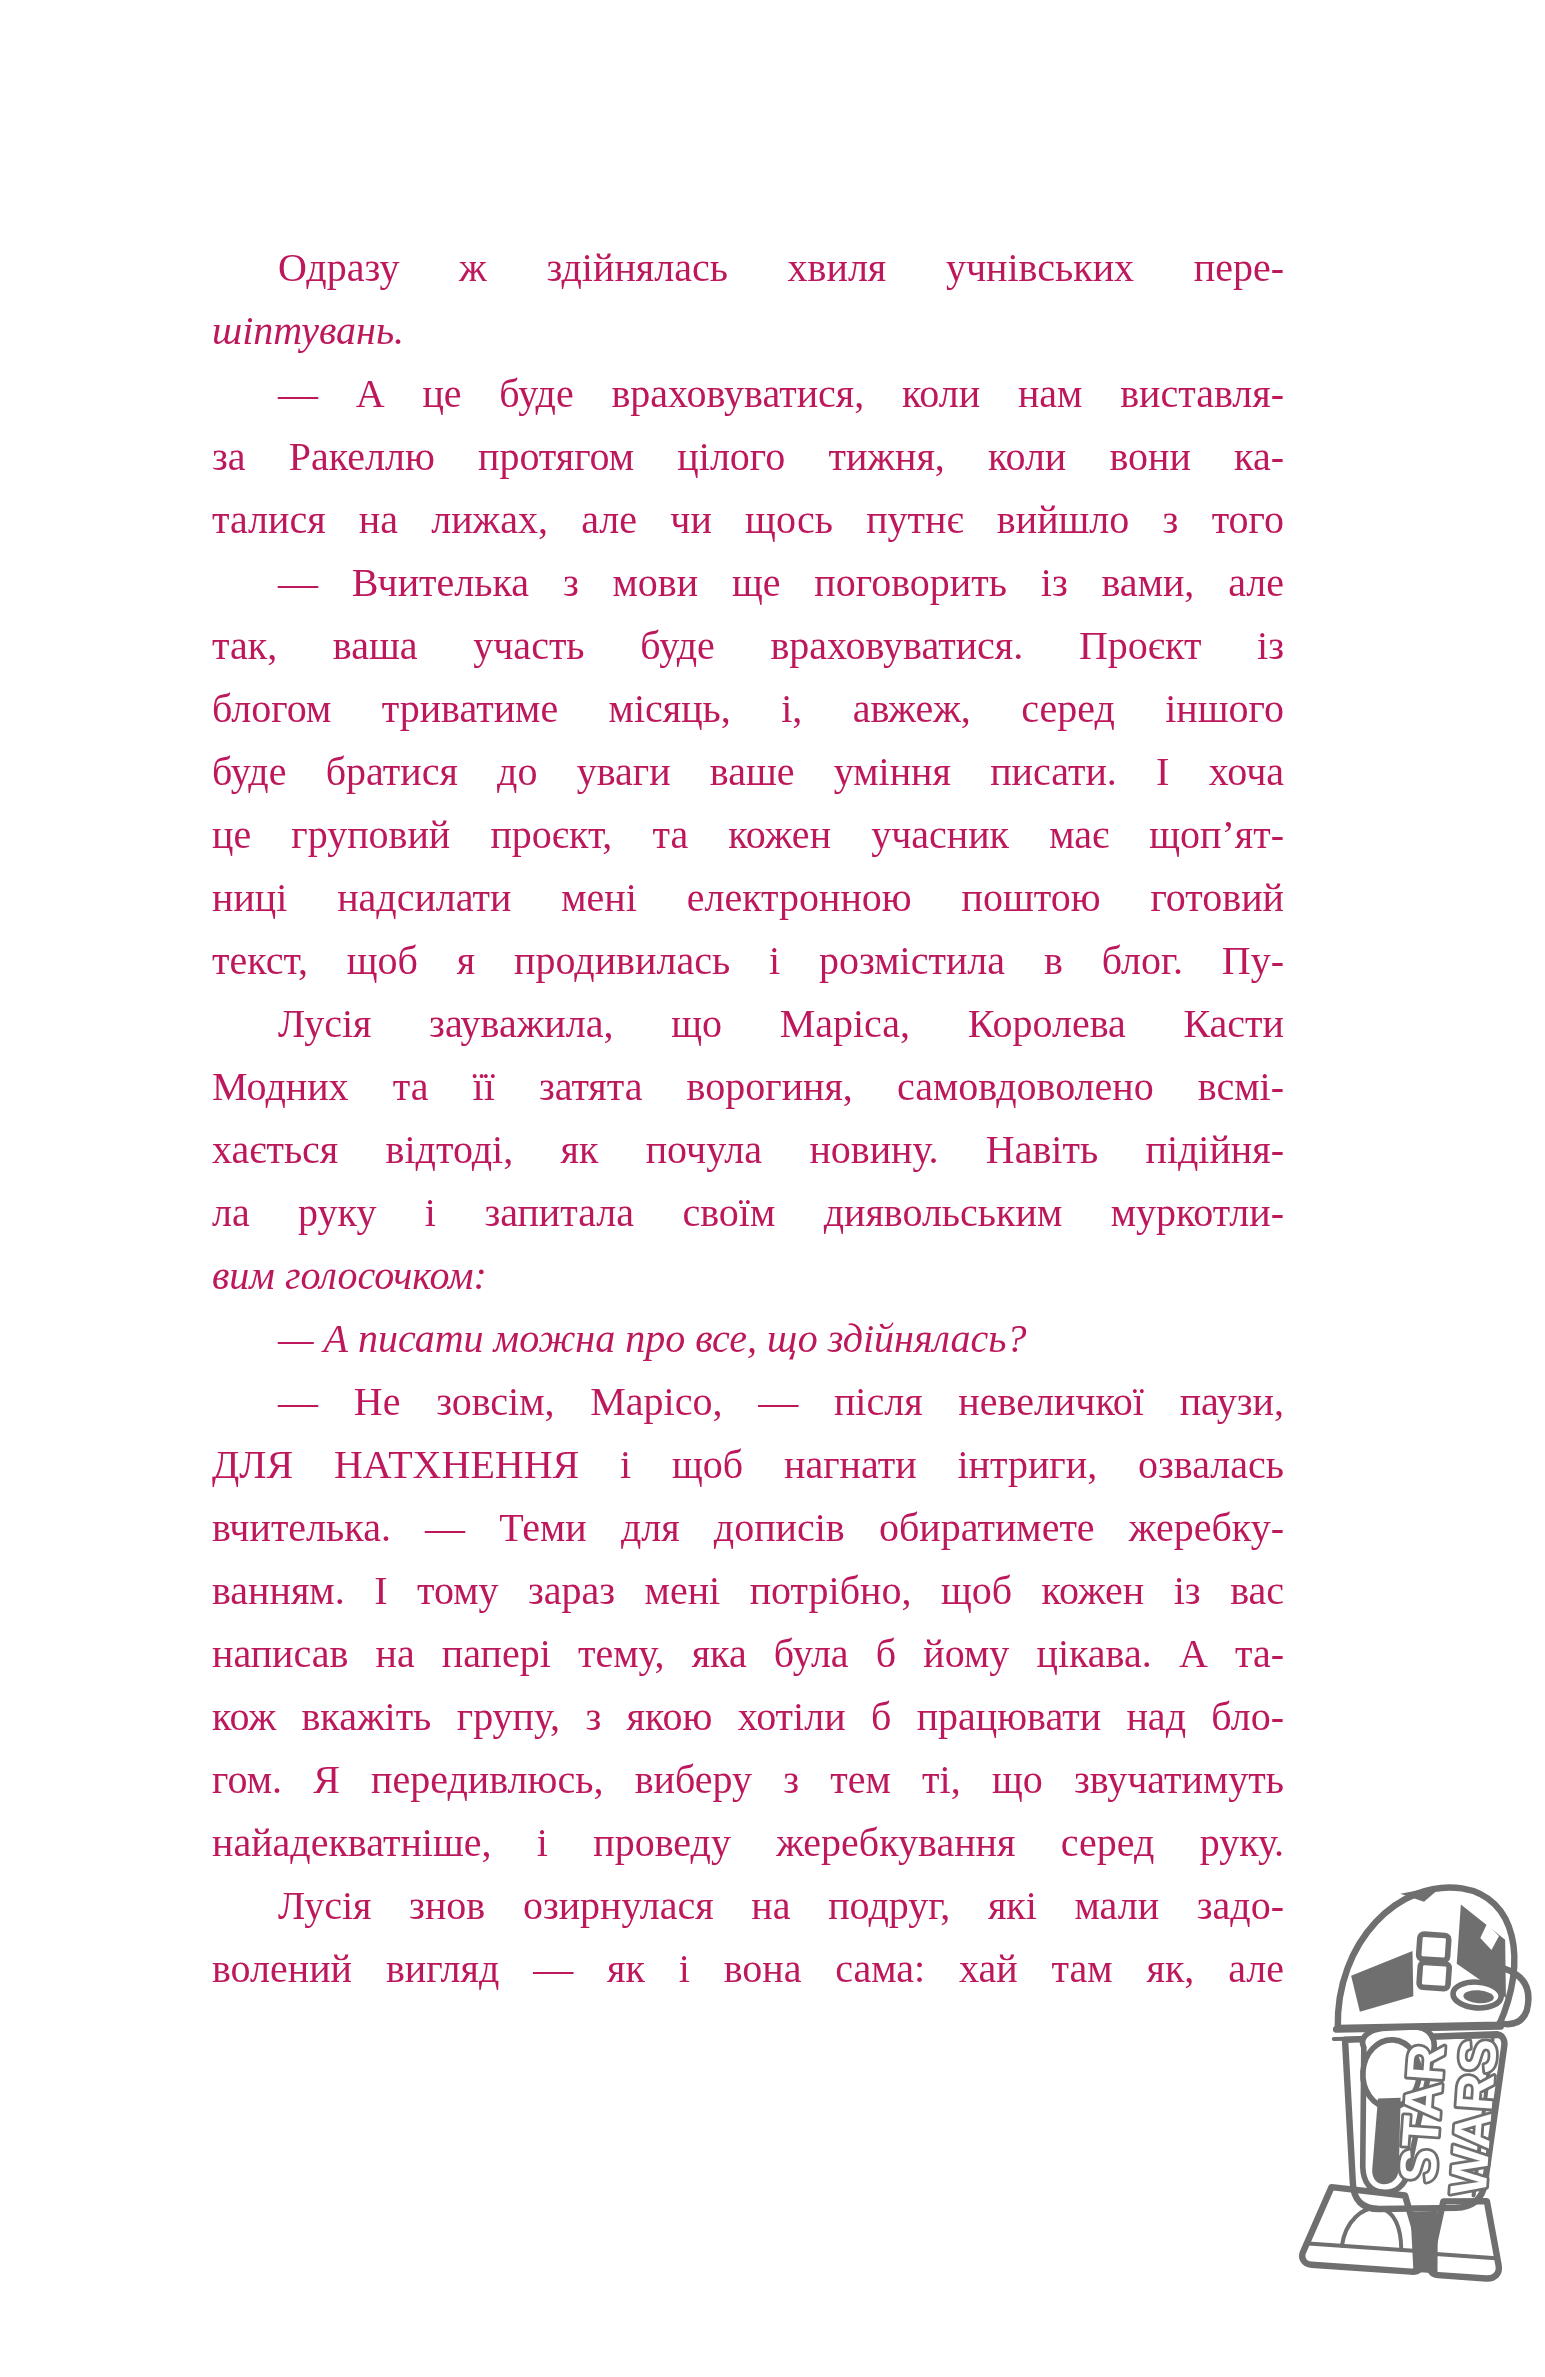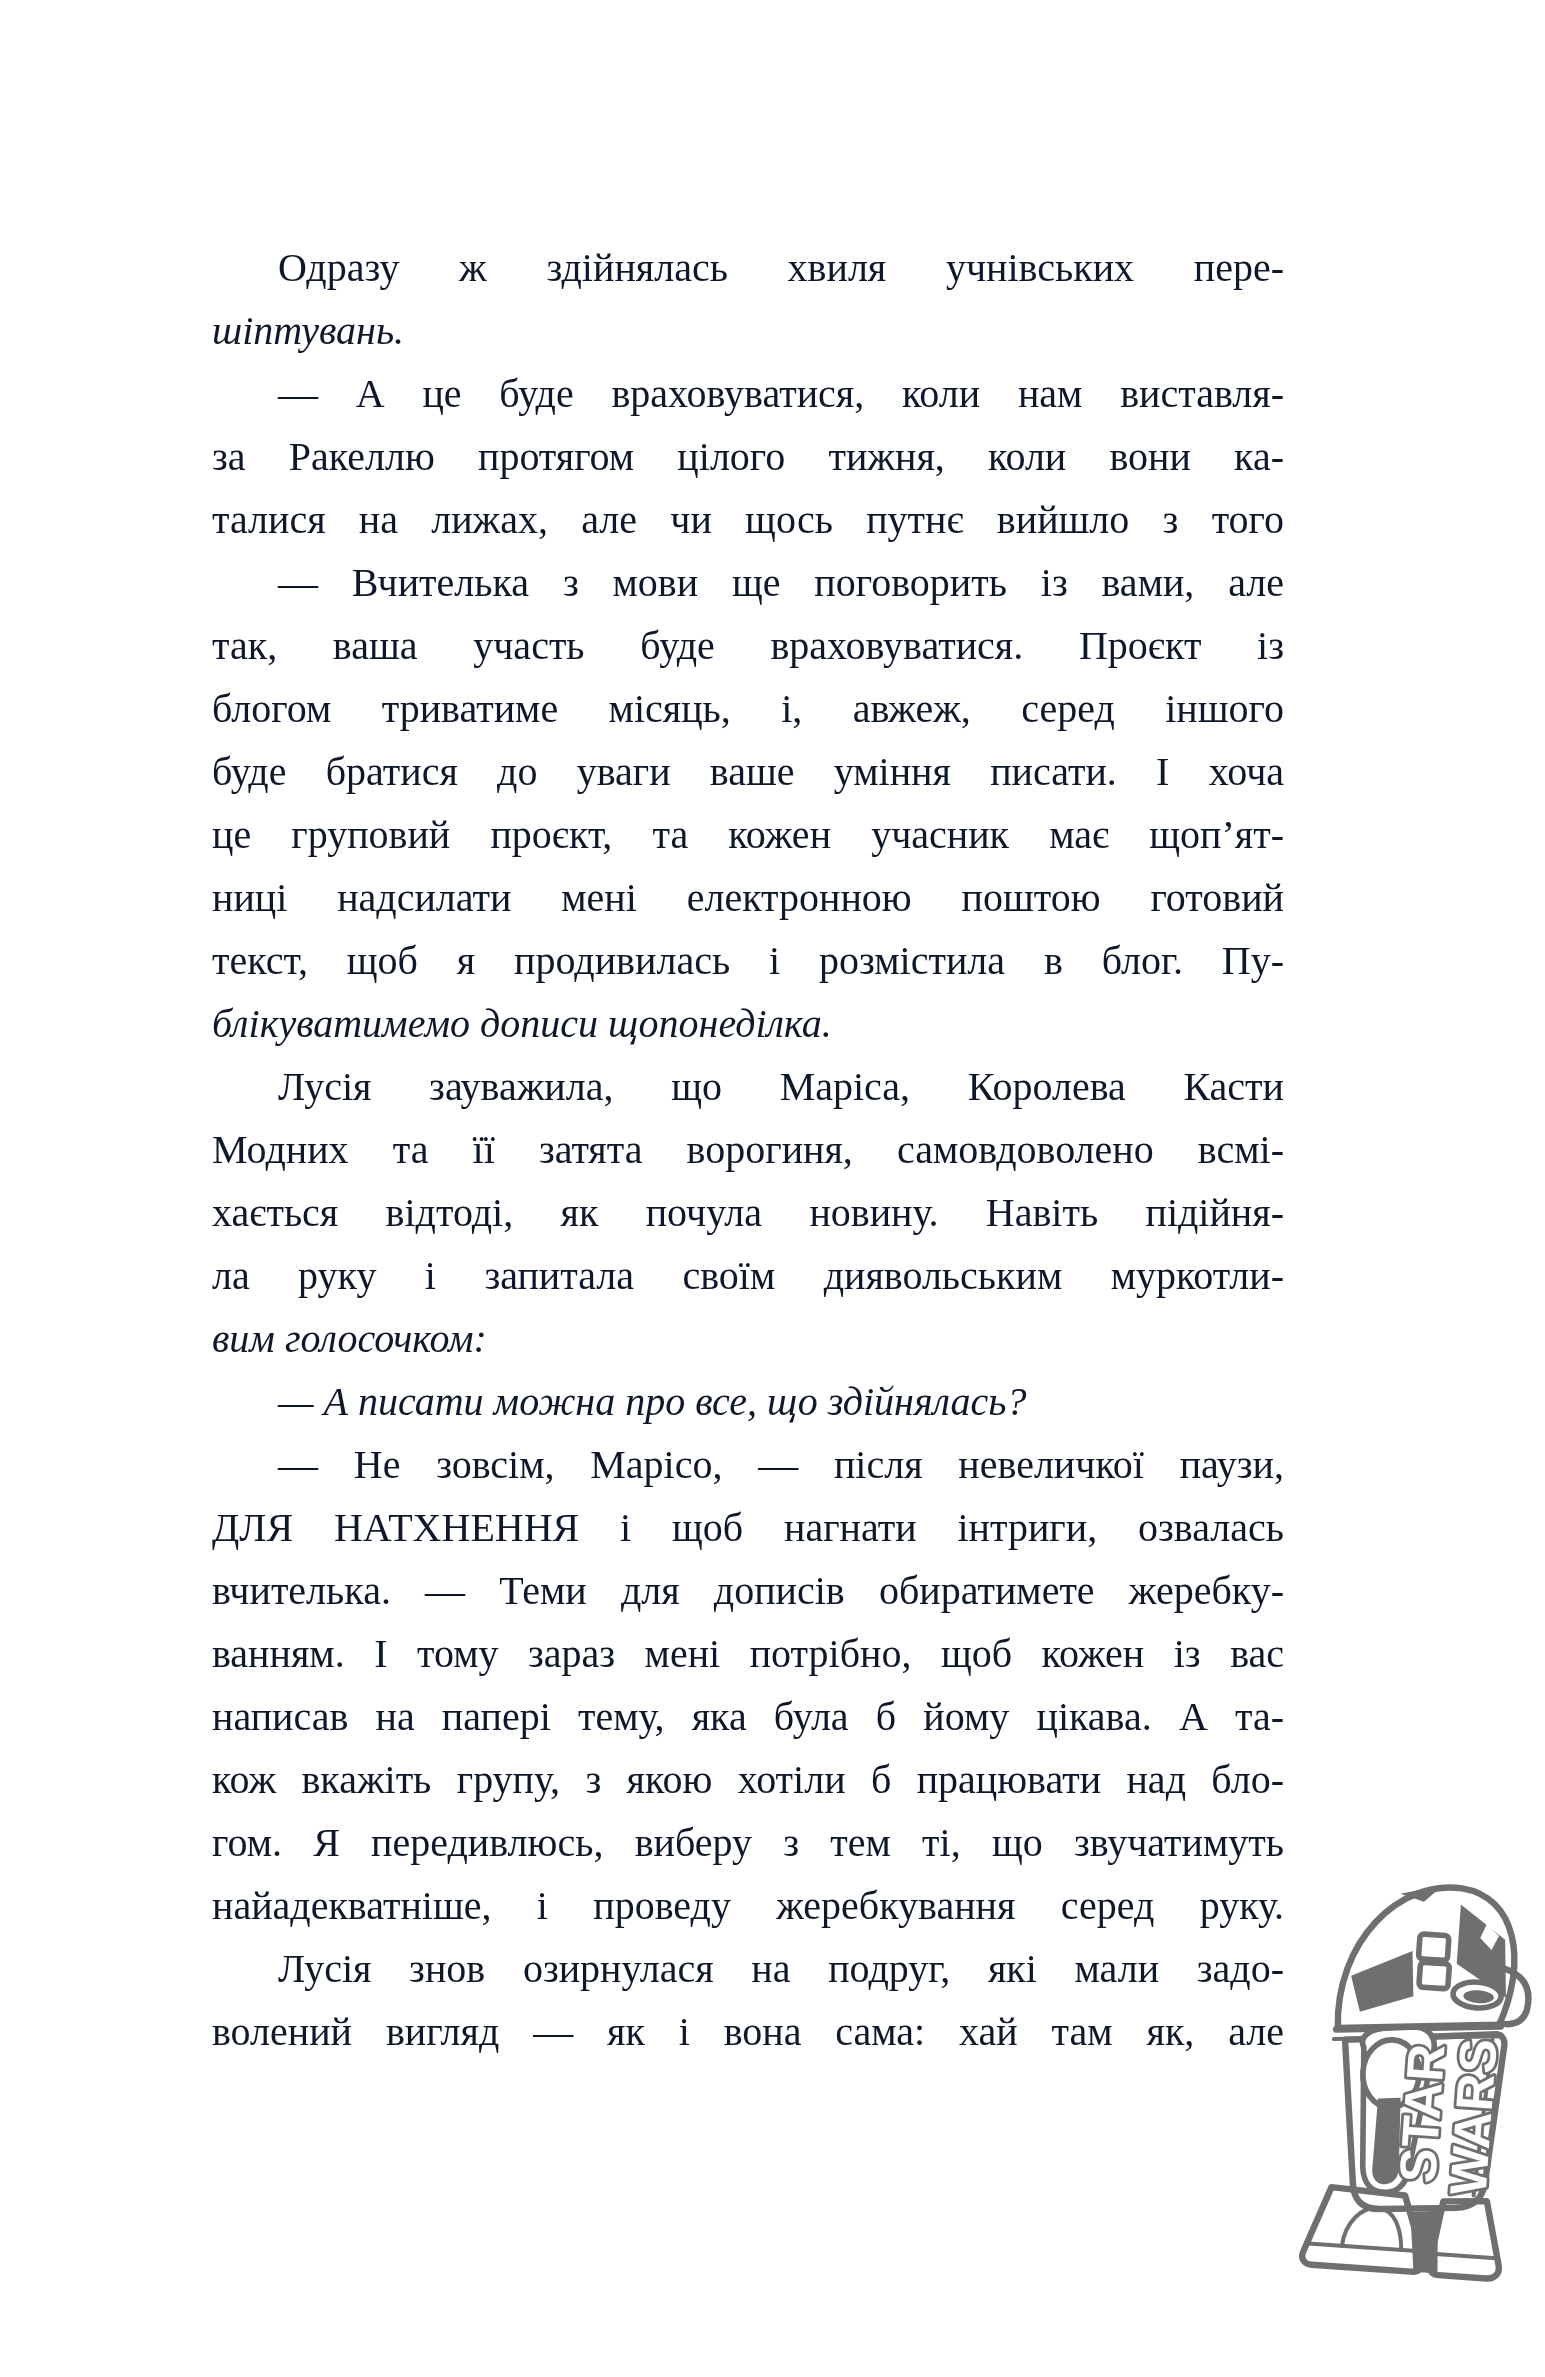--- a/index.html
+++ b/index.html
@@ -62,34 +62,33 @@
     paint-order: stroke;
     stroke-linejoin: round;
     text-anchor: middle;
   }
 </style>
 </head>
 <body style="background: rgb(255, 255, 255);">
 
 <div class="page">
 
-  <div class="text-block" id="text-block" style="color: #0f172a;">
+  <div class="text-block" id="text-block" style="color: #be185d;">
       <div class="line indent">Одразу ж здійнялась хвиля учнівських пере-</div>
       <div class="line last">шіптувань.</div>
       <div class="line indent">— А це буде враховуватися, коли нам виставля-</div>
       <div class="line">за Ракеллю протягом цілого тижня, коли вони ка-</div>
       <div class="line">талися на лижах, але чи щось путнє вийшло з того</div>
       <div class="line indent">— Вчителька з мови ще поговорить із вами, але</div>
       <div class="line">так, ваша участь буде враховуватися. Проєкт із</div>
       <div class="line">блогом триватиме місяць, і, авжеж, серед іншого</div>
       <div class="line">буде братися до уваги ваше уміння писати. І хоча</div>
       <div class="line">це груповий проєкт, та кожен учасник має щоп’ят-</div>
       <div class="line">ниці надсилати мені електронною поштою готовий</div>
       <div class="line">текст, щоб я продивилась і розмістила в блог. Пу-</div>
-      <div class="line last">блікуватимемо дописи щопонеділка.</div>
       <div class="line indent">Лусія зауважила, що Маріса, Королева Касти</div>
       <div class="line">Модних та її затята ворогиня, самовдоволено всмі-</div>
       <div class="line">хається відтоді, як почула новину. Навіть підійня-</div>
       <div class="line">ла руку і запитала своїм диявольським муркотли-</div>
       <div class="line last">вим голосочком:</div>
       <div class="line indent last">— А писати можна про все, що здійнялась?</div>
       <div class="line indent">— Не зовсім, Марісо, — після невеличкої паузи,</div>
       <div class="line">ДЛЯ НАТХНЕННЯ і щоб нагнати інтриги, озвалась</div>
       <div class="line">вчителька. — Теми для дописів обиратимете жеребку-</div>
       <div class="line">ванням. І тому зараз мені потрібно, щоб кожен із вас</div>

